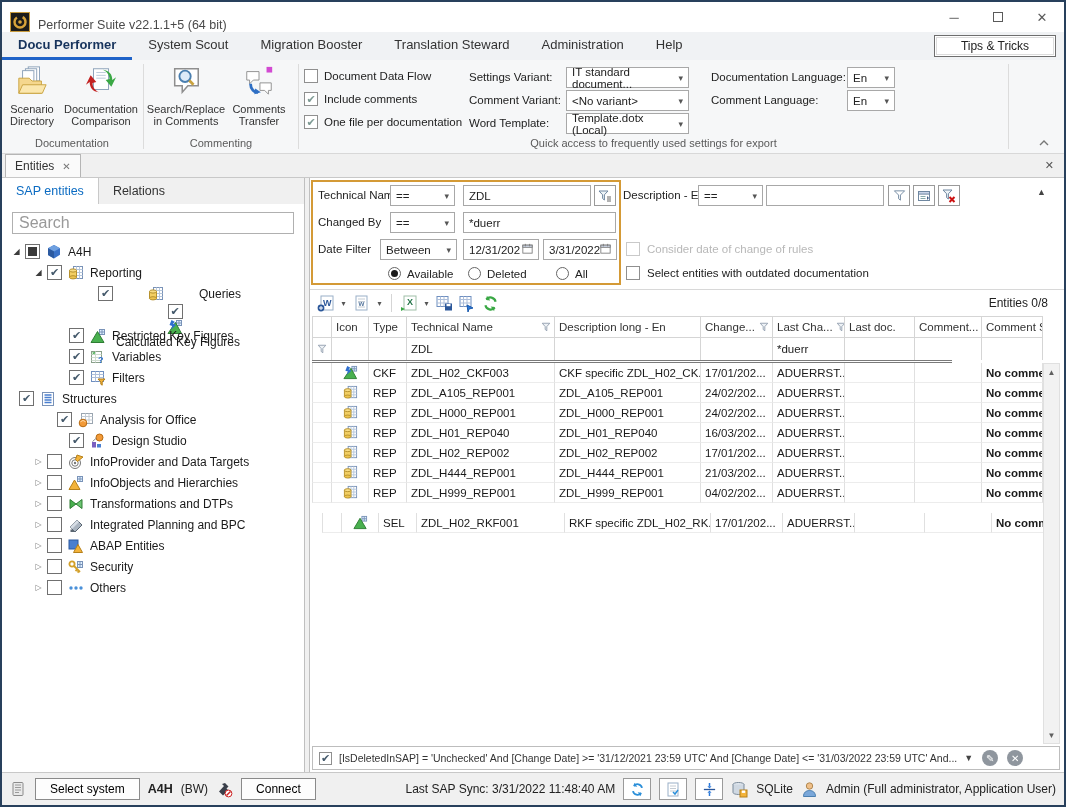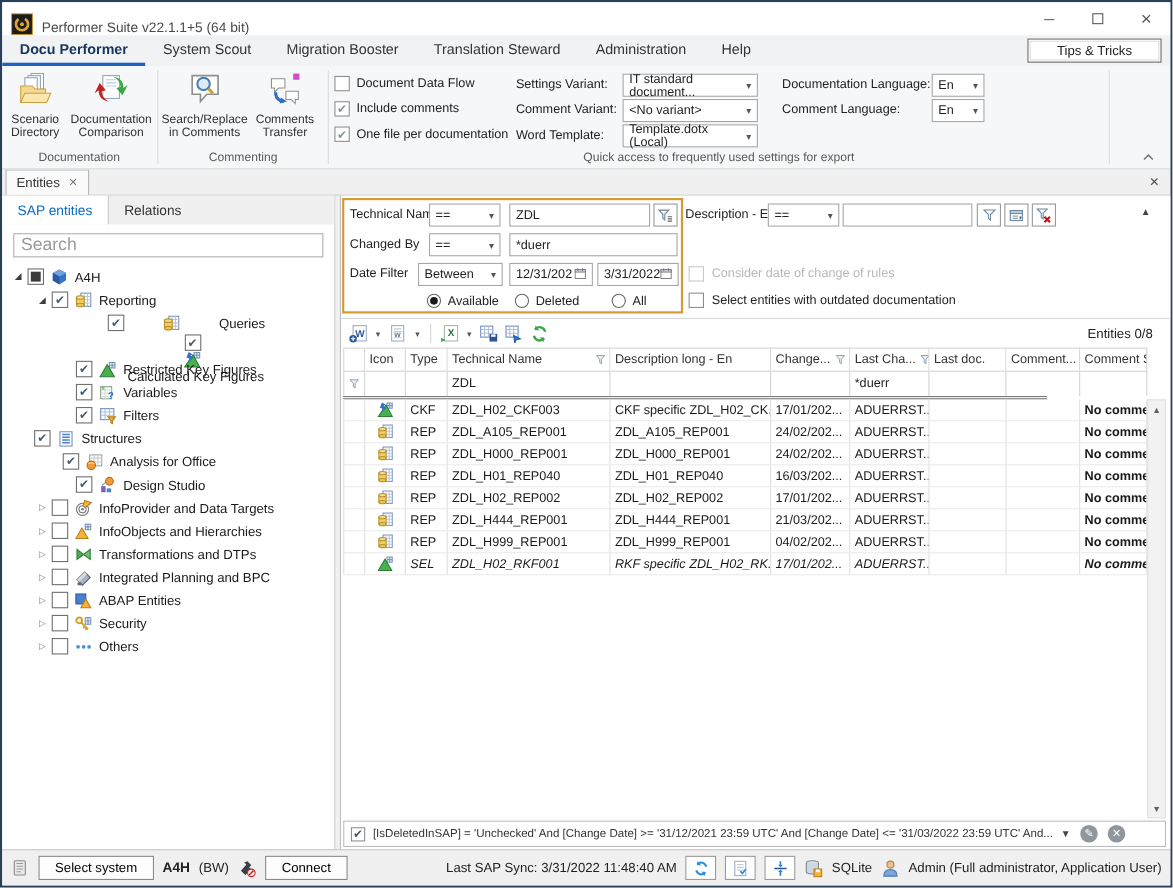--- a/index.html
+++ b/index.html
@@ -367,21 +367,21 @@
             <span class="tcb on"></span>
             <span class="ticon">
               <svg viewBox="0 0 16 16">
                 <rect x="1.5" y="1.5" width="12" height="10" fill="#fff" stroke="#6f8fc0"></rect>
                 <path d="M1.5 4.5h12M5.5 1.5v10M9.5 1.5v10M1.5 7.5h12" stroke="#aebfda"></path>
                 <path d="M8 9h7l-2.8 3v3.2l-1.4-1V12z" fill="#f3b33a" stroke="#b6801a"></path>
               </svg>
             </span>
             <span class="tlabel">Filters</span>
           </div>
-          <div class="titem" style=" margin-left: 12px;">
+          <div class="titem" style="">
             <span class="texp"></span>
             <span class="tcb on"></span>
             <span class="ticon">
               <svg viewBox="0 0 16 16">
                 <rect x="2.5" y="1.5" width="11" height="13" fill="#fff" stroke="#7a93b8"></rect>
                 <path d="M4.5 4h7M4.5 6.5h7M4.5 9h7M4.5 11.5h7" stroke="#4a7fd0" stroke-width="1.4"></path>
               </svg>
             </span>
             <span class="tlabel">Structures</span>
           </div>
@@ -856,21 +856,21 @@
               </div>
               <div class="c">REP</div>
               <div class="c">ZDL_H999_REP001</div>
               <div class="c">ZDL_H999_REP001</div>
               <div class="c">04/02/202...</div>
               <div class="c">ADUERRST...</div>
               <div class="c"></div>
               <div class="c"></div>
               <div class="c bold">No comment</div>
             </div>
-            <div class="grid-row cols" style="margin: 0px; font-style: italic;">
+            <div class="grid-row cols" style="margin: 10px;">
               <div class="c"></div>
               <div class="c">
                 <svg viewBox="0 0 16 16">
                   <rect x="9.5" y="1.5" width="5" height="5" fill="#dff0ff" stroke="#7a93b8"></rect>
                   <path d="M9.5 4h5M12 1.5v5" stroke="#7a93b8"></path>
                   <path d="M1 14.5L7.5 3.5l6.5 11z" fill="#49b04f" stroke="#2e7d33"></path>
                 </svg>
               </div>
               <div class="c">SEL</div>
               <div class="c">ZDL_H02_RKF001</div>

